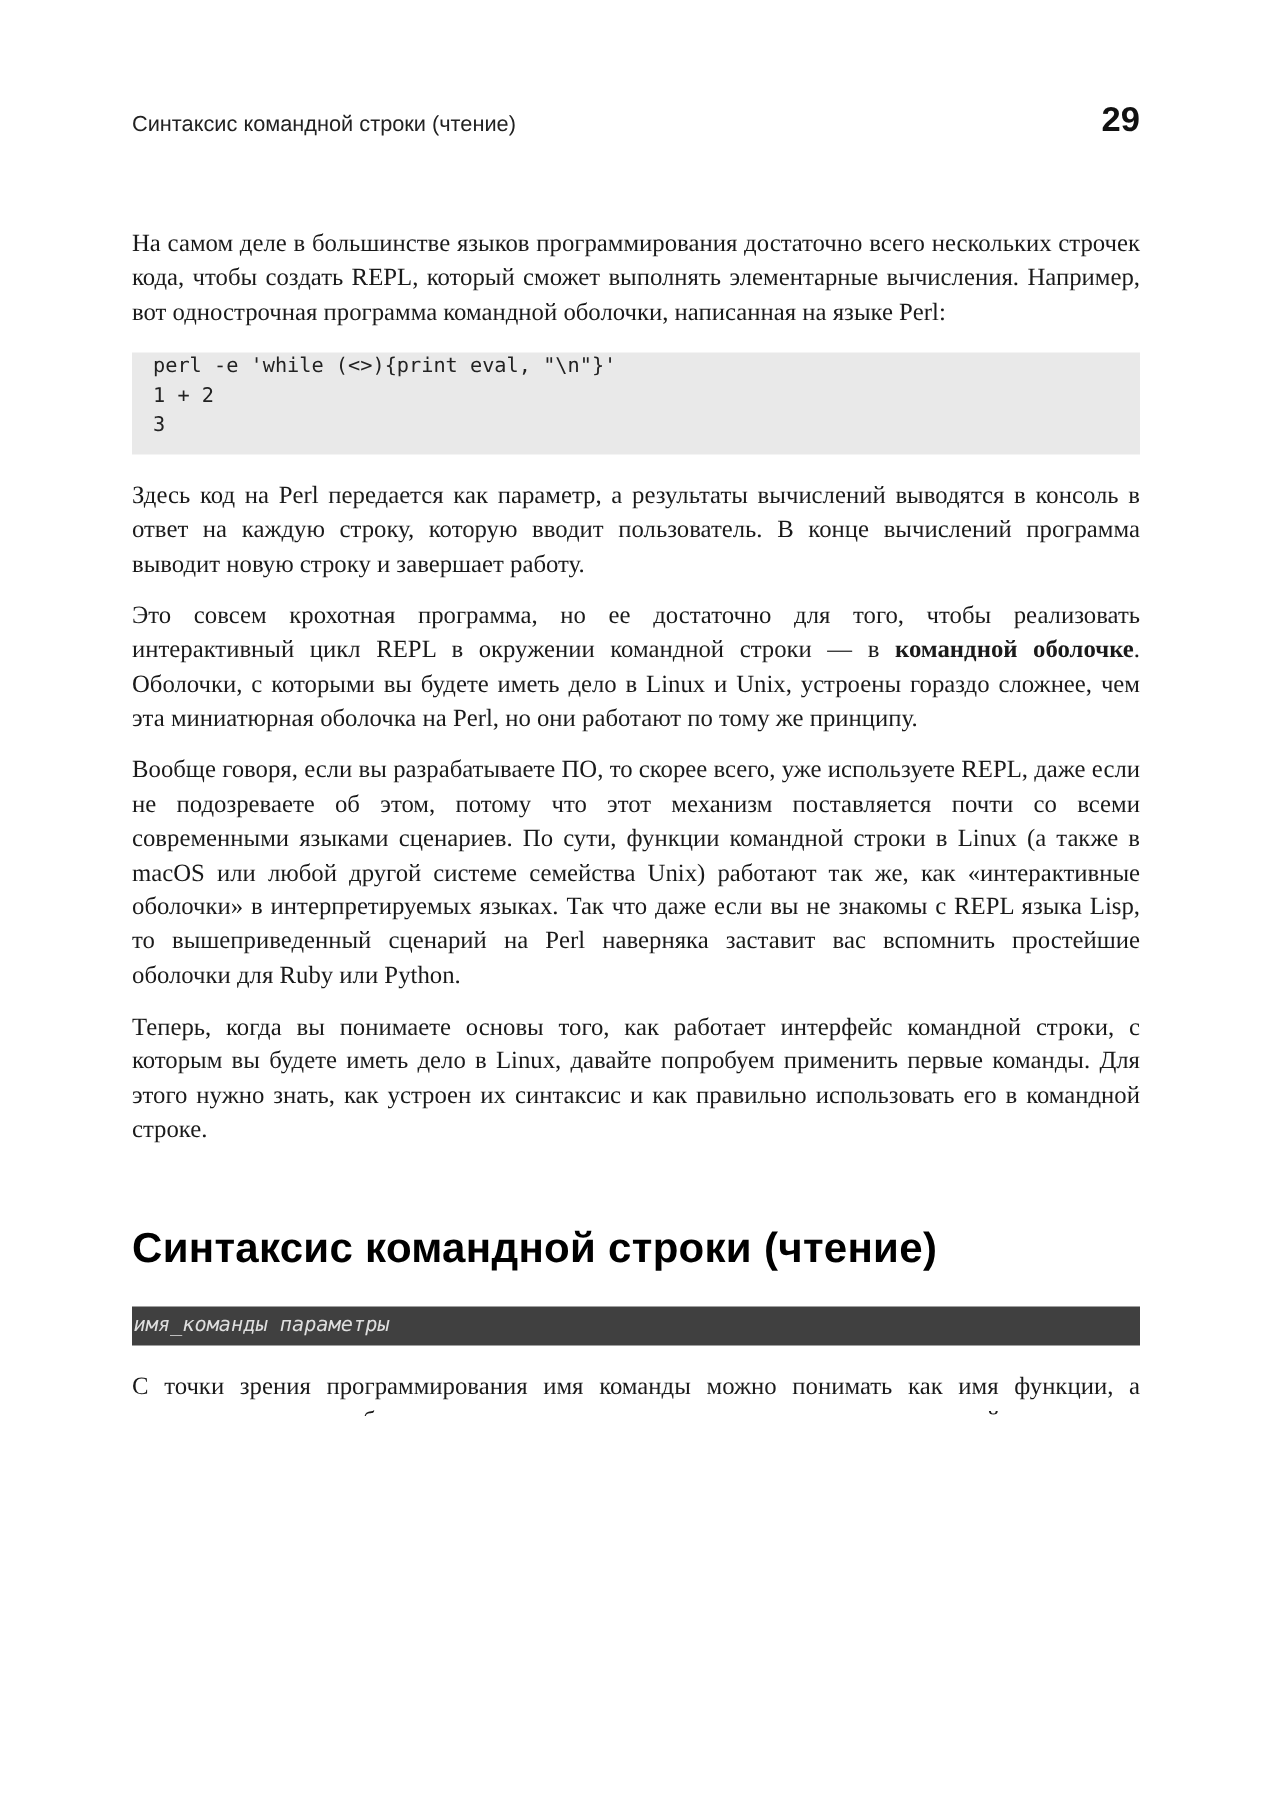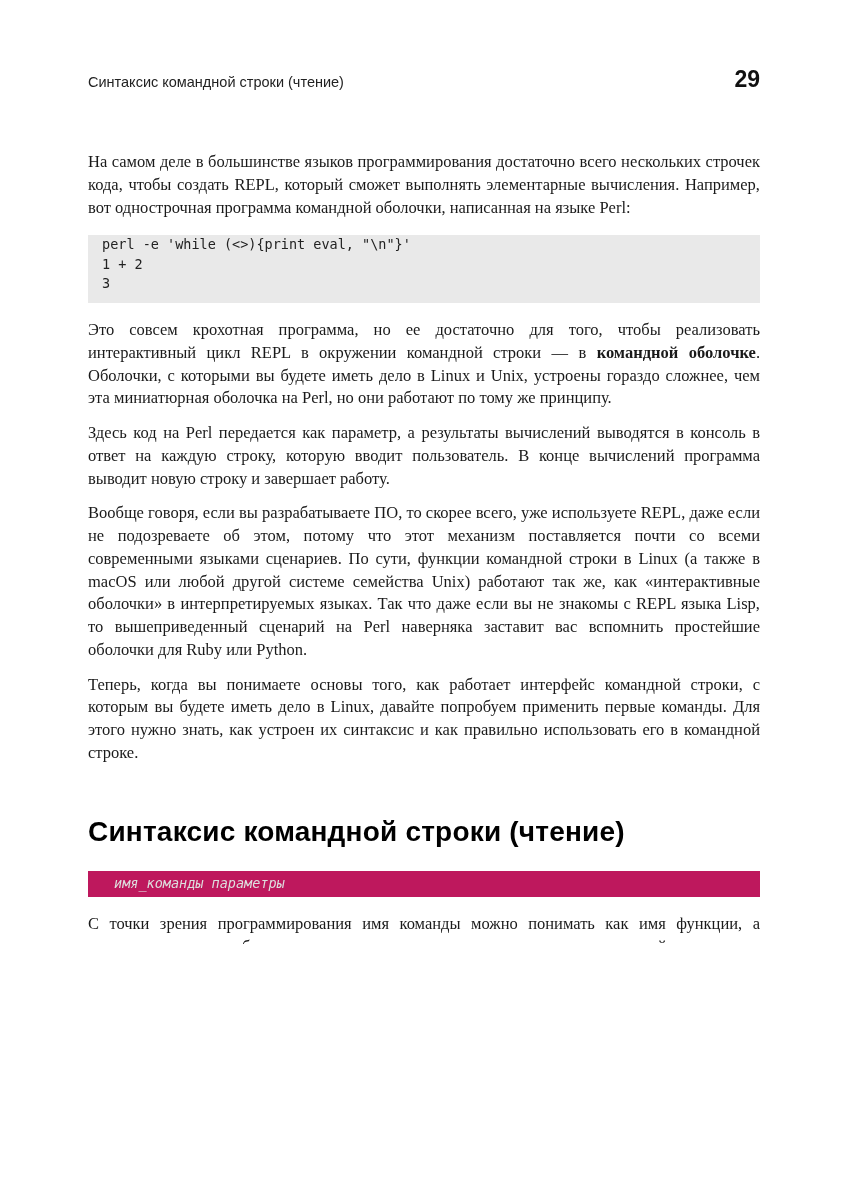--- a/index.html
+++ b/index.html
@@ -63,26 +63,26 @@
   .section-heading {
     font-family: "Liberation Sans", sans-serif;
     font-weight: bold;
     font-size: 28px;
     letter-spacing: 0.2px;
     color: #000000;
     margin: 48px 0 20px 0;
   }
   
   .command-bar {
-    background: #be185d;
+    background: #404040;
     color: #dedede;
     font-family: "DejaVu Sans Mono", monospace;
     font-style: italic;
     font-size: 13.5px;
-    padding: 3px 11px 4px 26px;
+    padding: 3px 11px 4px 1px;
     margin: 14px 0 16px 0;
     white-space: pre;
   }
   strong.inline-bold { font-weight: bold; }
 </style>
 </head>
 <body>
 
 <div class="page">
 
@@ -94,23 +94,23 @@
   <main class="body-text">
 
     <p class="para">На самом деле в большинстве языков программирования достаточно всего нескольких строчек кода, чтобы создать REPL, который сможет выполнять элементарные вычисления. Например, вот однострочная программа командной оболочки, написанная на языке Perl:</p>
 
     <div class="code-block">
       <div class="code-line">perl -e 'while (&lt;&gt;){print eval, "\n"}'</div>
       <div class="code-line">1 + 2</div>
       <div class="code-line">3</div>
     </div>
 
+    <p class="para">Здесь код на Perl передается как параметр, а результаты вычислений выводятся в консоль в ответ на каждую строку, которую вводит пользователь. В конце вычислений программа выводит новую строку и завершает работу.</p>
+
     <p class="para"><span>Это совсем крохотная программа, но ее достаточно для того, чтобы реализовать интерактивный цикл REPL в окружении командной строки — в </span><strong class="inline-bold">командной оболочке</strong><span>. Оболочки, с которыми вы будете иметь дело в Linux и Unix, устроены гораздо сложнее, чем эта миниатюрная оболочка на Perl, но они работают по тому же принципу.</span></p>
-
-    <p class="para">Здесь код на Perl передается как параметр, а результаты вычислений выводятся в консоль в ответ на каждую строку, которую вводит пользователь. В конце вычислений программа выводит новую строку и завершает работу.</p>
 
     <p class="para">Вообще говоря, если вы разрабатываете ПО, то скорее всего, уже используете REPL, даже если не подозреваете об этом, потому что этот механизм поставляется почти со всеми современными языками сценариев. По сути, функции командной строки в Linux (а также в macOS или любой другой системе семейства Unix) работают так же, как «интерактивные оболочки» в интерпретируемых языках. Так что даже если вы не знакомы с REPL языка Lisp, то вышеприведенный сценарий на Perl наверняка заставит вас вспомнить простейшие оболочки для Ruby или Python.</p>
 
     <p class="para">Теперь, когда вы понимаете основы того, как работает интерфейс командной строки, с которым вы будете иметь дело в Linux, давайте попробуем применить первые команды. Для этого нужно знать, как устроен их синтаксис и как правильно использовать его в командной строке.</p>
 
     <h1 class="section-heading">Синтаксис командной строки (чтение)</h1>
 
 
     <div class="command-bar">имя_команды параметры</div>
 

